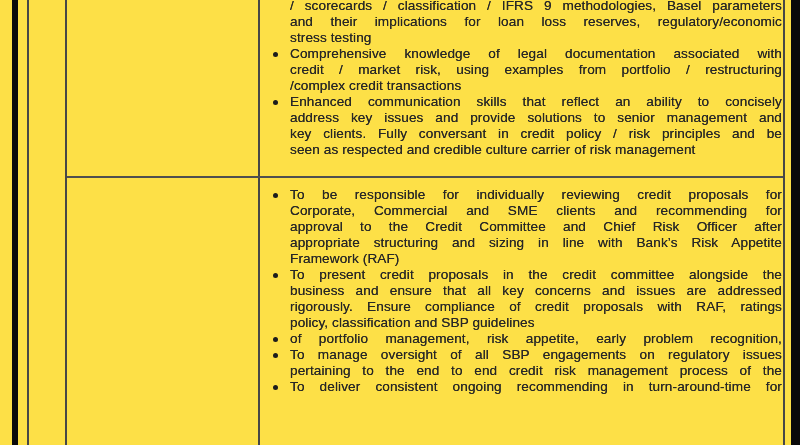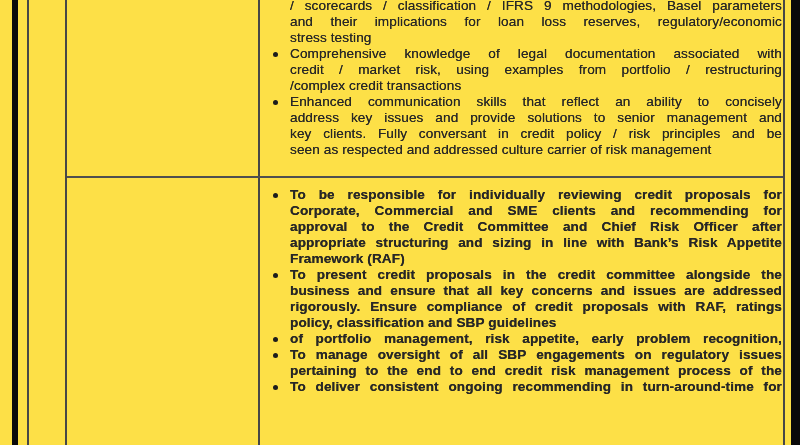--- a/index.html
+++ b/index.html
@@ -12,21 +12,21 @@
   .v.thin{width:2px;background:#474747;}
   #border-left-outer{left:12px;}
   #vline-1{left:27px;}
   #vline-2{left:65px;}
   #vline-3{left:258px;}
   #vline-4{left:783px;}
   #border-right-outer{left:791px;width:9px;}
   .hsep{position:absolute;left:67px;width:716px;height:2px;background:#4f4f4f;top:176px;}
   .cell{position:absolute;left:290px;width:492px;color:#272727;}
   #row-0{top:-2px;}
-  #row-1{top:187px;font-weight:bold;}
+  #row-1{top:187px;}
   .item{position:relative;}
   .line{
     height:16px;line-height:16px;font-size:13.6px;
     text-align:justify;text-align-last:justify;-moz-text-align-last:justify;
     text-shadow:0 0 .6px rgba(35,35,35,.85);
     letter-spacing:.1px;
   }
   .line.left{text-align-last:left;-moz-text-align-last:left;}
   .dot{
     position:absolute;left:-17px;top:5.5px;width:5px;height:5px;
@@ -62,21 +62,21 @@
         <span class="dot"></span>
         <div class="line">Comprehensive knowledge of legal documentation associated with</div>
         <div class="line">credit / market risk, using examples from portfolio / restructuring</div>
         <div class="line left">/complex credit transactions</div>
       </div>
       <div class="item">
         <span class="dot"></span>
         <div class="line">Enhanced communication skills that reflect an ability to concisely</div>
         <div class="line">address key issues and provide solutions to senior management and</div>
         <div class="line">key clients. Fully conversant in credit policy / risk principles and be</div>
-        <div class="line left">seen as respected and addressed culture carrier of risk management</div>
+        <div class="line left">seen as respected and credible culture carrier of risk management</div>
       </div>
     </div>
   <div class="cell" id="row-1">
       <div class="item">
         <span class="dot"></span>
         <div class="line">To be responsible for individually reviewing credit proposals for</div>
         <div class="line">Corporate, Commercial and SME clients and recommending for</div>
         <div class="line">approval to the Credit Committee and Chief Risk Officer after</div>
         <div class="line">appropriate structuring and sizing in line with Bank’s Risk Appetite</div>
         <div class="line left">Framework (RAF)</div>

